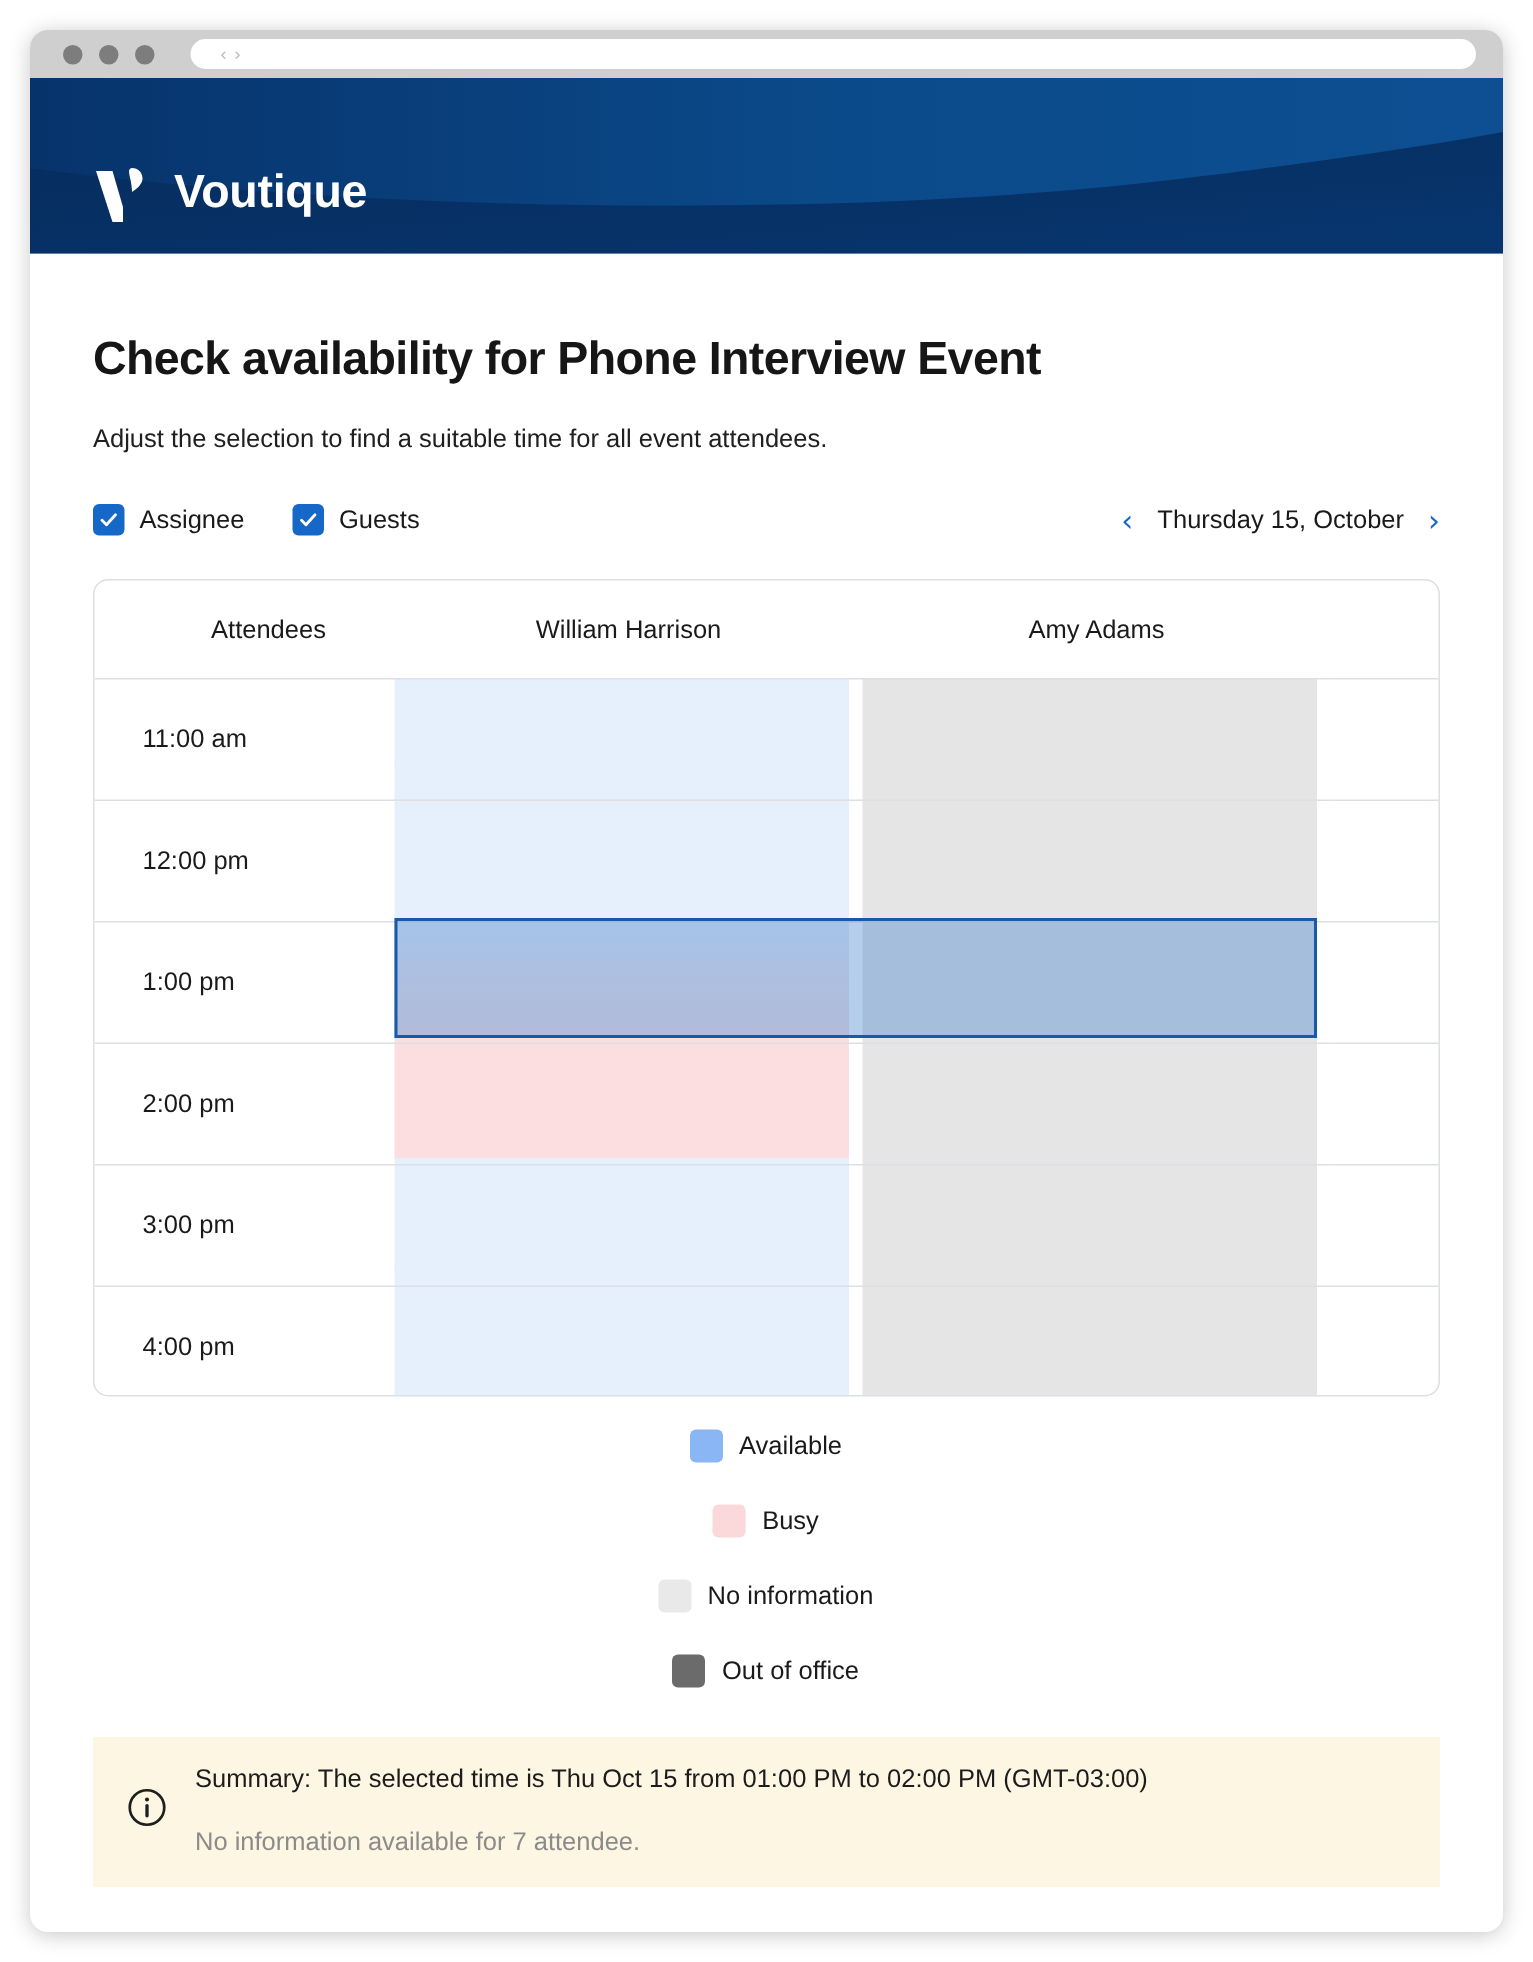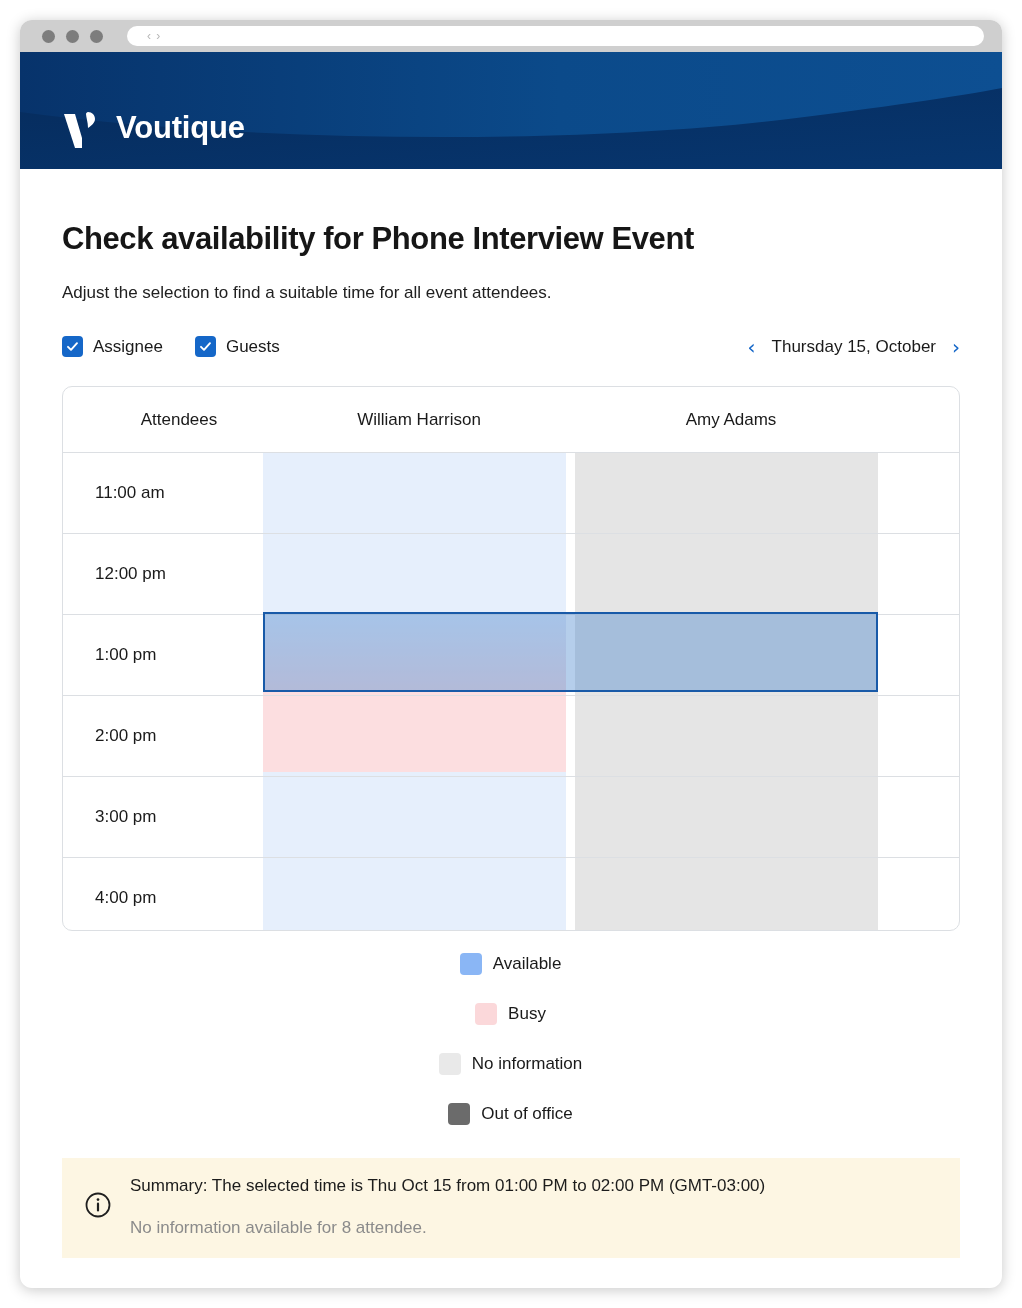--- a/index.html
+++ b/index.html
@@ -495,21 +495,21 @@
     <div class="summary">
       <span class="icon">
         <svg width="28" height="28" viewBox="0 0 28 28">
           <circle cx="14" cy="14" r="11.5" fill="none" stroke="#1f1f1f" stroke-width="1.8"></circle>
           <circle cx="14" cy="8.6" r="1.35" fill="#1f1f1f"></circle>
           <rect x="12.9" y="11.6" width="2.2" height="9" rx="1.1" fill="#1f1f1f"></rect>
         </svg>
       </span>
       <span class="lines">
         <span class="l1">Summary: The selected time is Thu Oct 15 from 01:00 PM to 02:00 PM (GMT-03:00)</span>
-        <span class="l2">No information available for 8 attendee.</span>
+        <span class="l2">No information available for 7 attendee.</span>
       </span>
     </div>
 
     <div class="actions">
       <button class="btn primary">Save</button>
       <button class="btn secondary">Cancel</button>
     </div>
 
   </div>
 </div>

